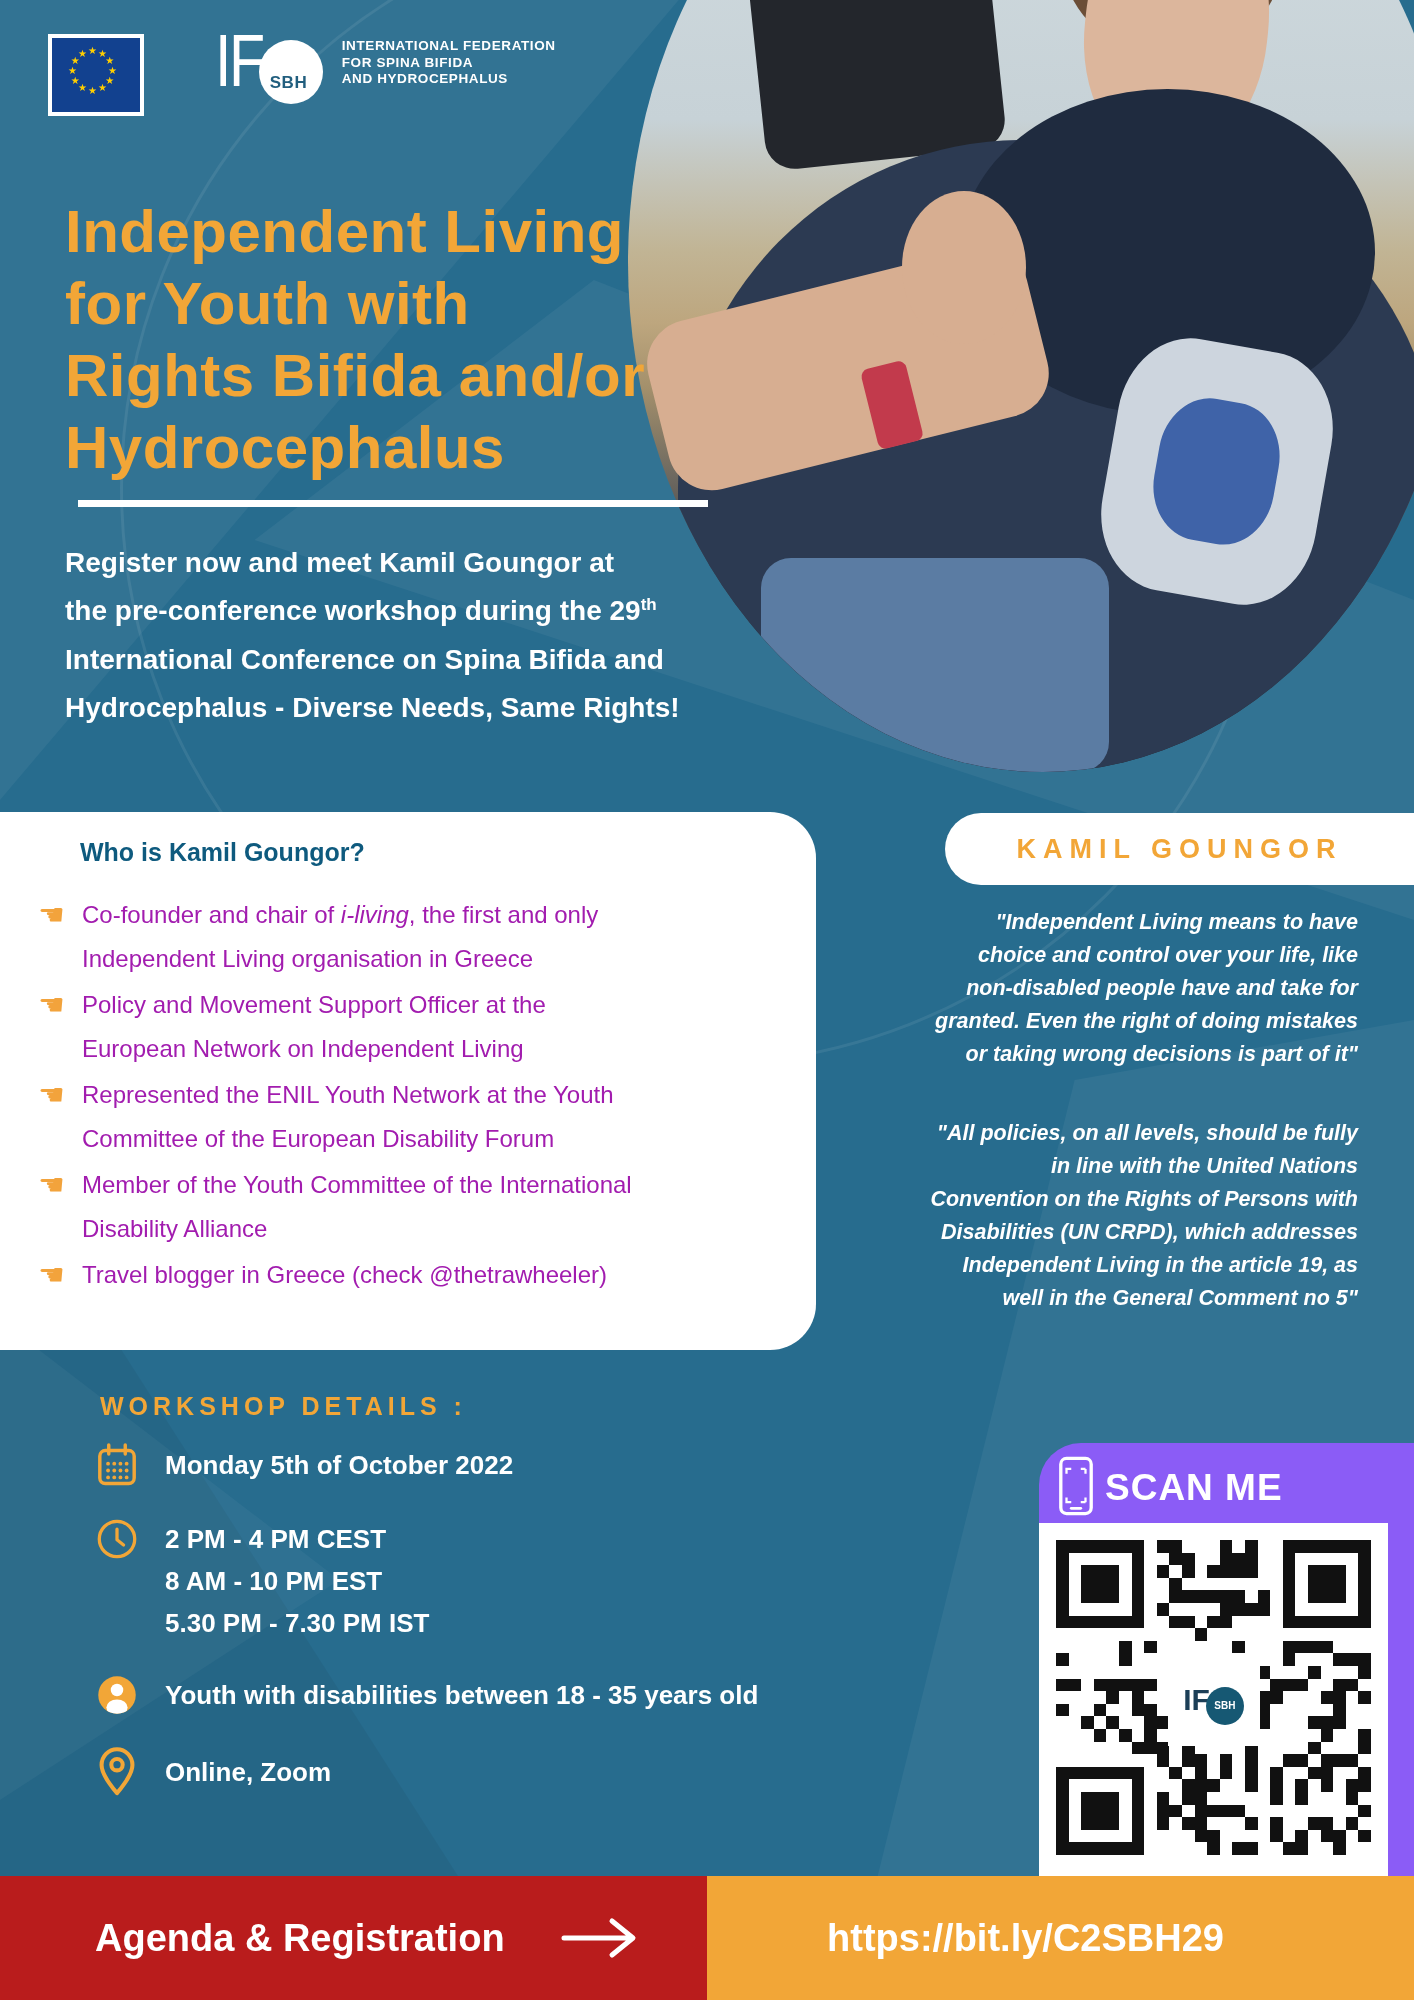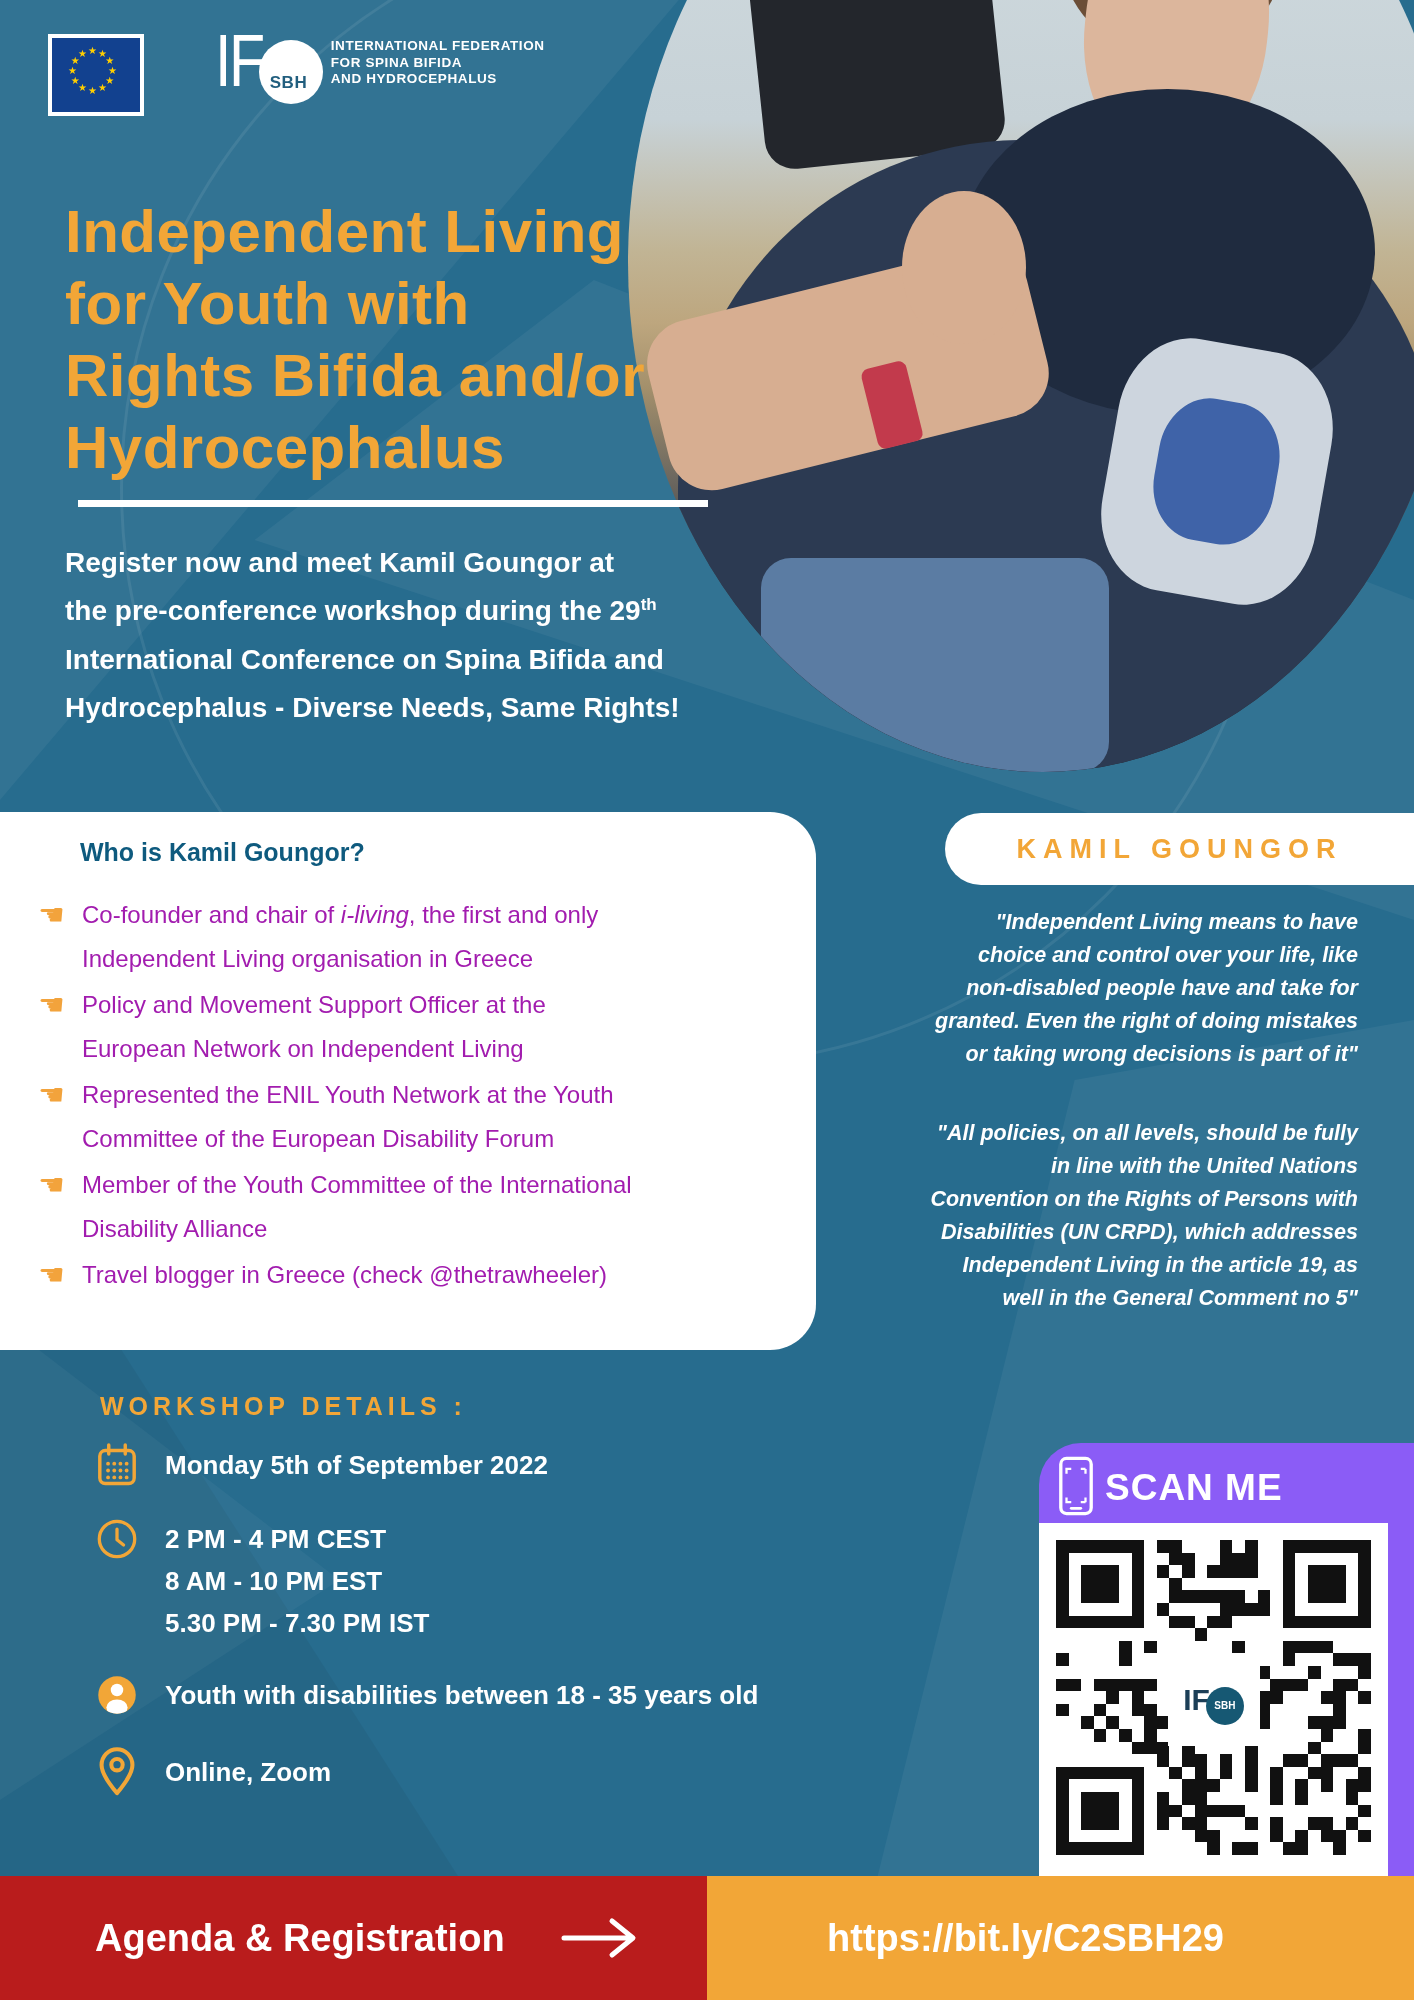--- a/index.html
+++ b/index.html
@@ -20,21 +20,21 @@
   .facet-e{background:rgba(255,255,255,.04);clip-path:polygon(0 66%,24% 79%,0 90%);}
   .arc-ring{left:120px;top:-90px;width:1150px;height:1150px;border:3px solid rgba(255,255,255,.08);border-radius:50%;}
 
   
   .eu-flag{left:48px;top:34px;width:88px;height:74px;background:#12418F;border:4px solid #fff;}
   .eu-flag span{position:absolute;color:#FFCE00;font-size:10px;line-height:10px;}
   .ifsbh{left:215px;top:24px;display:flex;align-items:flex-start;}
   .if-text{color:#fff;font-size:74px;line-height:74px;font-weight:normal;transform:scaleX(.8);transform-origin:left top;letter-spacing:-3px;}
   .if-circle{width:64px;height:64px;border-radius:50%;background:#fff;margin-left:-16px;margin-top:16px;position:relative;flex:none;}
   .if-circle b{position:absolute;left:11px;bottom:11px;color:#215E7E;font-size:17px;letter-spacing:.5px;}
-  .org-lines{margin-left:8px;margin-top:14px;color:#fff;font-size:13.5px;line-height:16.5px;font-weight:bold;letter-spacing:.6px;}
+  .org-lines{margin-left:19px;margin-top:14px;color:#fff;font-size:13.5px;line-height:16.5px;font-weight:bold;letter-spacing:.6px;}
 
   
   .photo{left:628px;top:-248px;width:830px;height:1020px;border-radius:50%;overflow:hidden;
     background:linear-gradient(180deg,#d4dee2 0%,#c7d2d7 36%,#c1b494 49%,#bda67e 56%,#a5916c 62%,#6e6960 71%,#3c3e45 80%,#24262c 100%);}
   .photo div{position:absolute;}
   .ph-headrest{left:15%;top:13%;width:29%;height:27%;background:#23262c;border-radius:30px;transform:rotate(-6deg);}
   .ph-hair{left:52%;top:9%;width:27%;height:21%;background:#6b4e37;border-radius:50%;transform:rotate(8deg);}
   .ph-face{left:55%;top:14%;width:22%;height:26%;background:#dcb69c;border-radius:48%;transform:rotate(6deg);}
   .ph-hoodie{left:6%;top:38%;width:92%;height:62%;background:#2c3a52;border-radius:45% 45% 0 0/55% 55% 0 0;}
   .ph-hood{left:40%;top:33%;width:50%;height:32%;background:#1f2b3f;border-radius:50%;}
@@ -213,21 +213,21 @@
             <circle cx="37" cy="41" r="2.8"></circle>
             <circle cx="46" cy="41" r="2.8"></circle>
           <circle cx="19" cy="51" r="2.8"></circle>
             <circle cx="28" cy="51" r="2.8"></circle>
             <circle cx="37" cy="51" r="2.8"></circle>
             <circle cx="46" cy="51" r="2.8"></circle>
         </g>
       </svg>
     </span>
     <div class="wlines">
-        <div>Monday 5th of September 2022</div>
+        <div>Monday 5th of October 2022</div>
       </div>
   </div>
   <div class="wrow">
     <span class="wicon">
       <svg width="42" height="42" viewBox="0 0 64 64" fill="none">
         <circle cx="32" cy="32" r="27" stroke="#F2A637" stroke-width="5"></circle>
         <path d="M32 17 V33 L42 41" stroke="#F2A637" stroke-width="5" stroke-linecap="round" stroke-linejoin="round"></path>
       </svg>
     </span>
     <div class="wlines">

